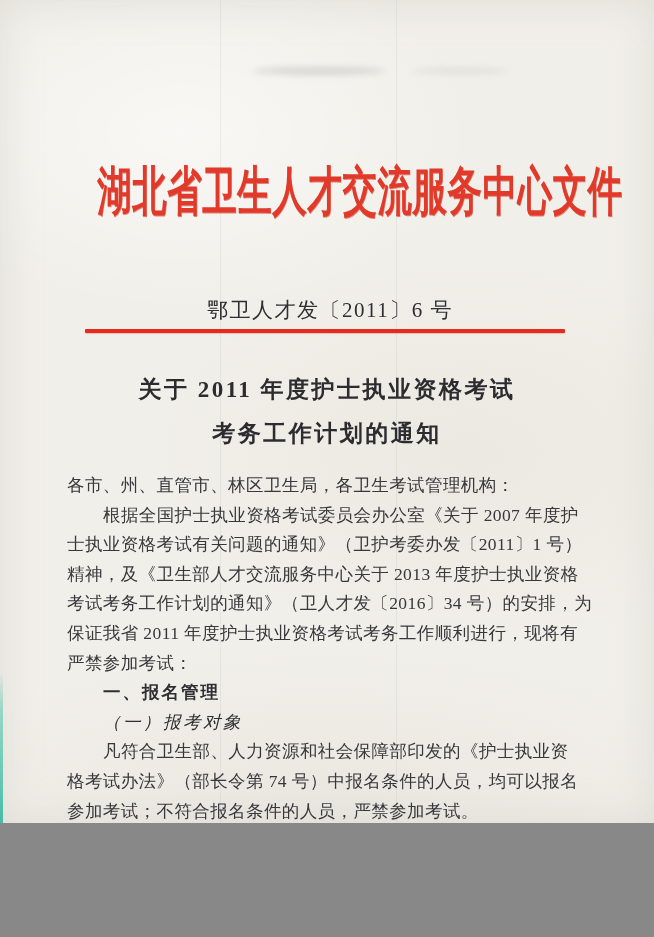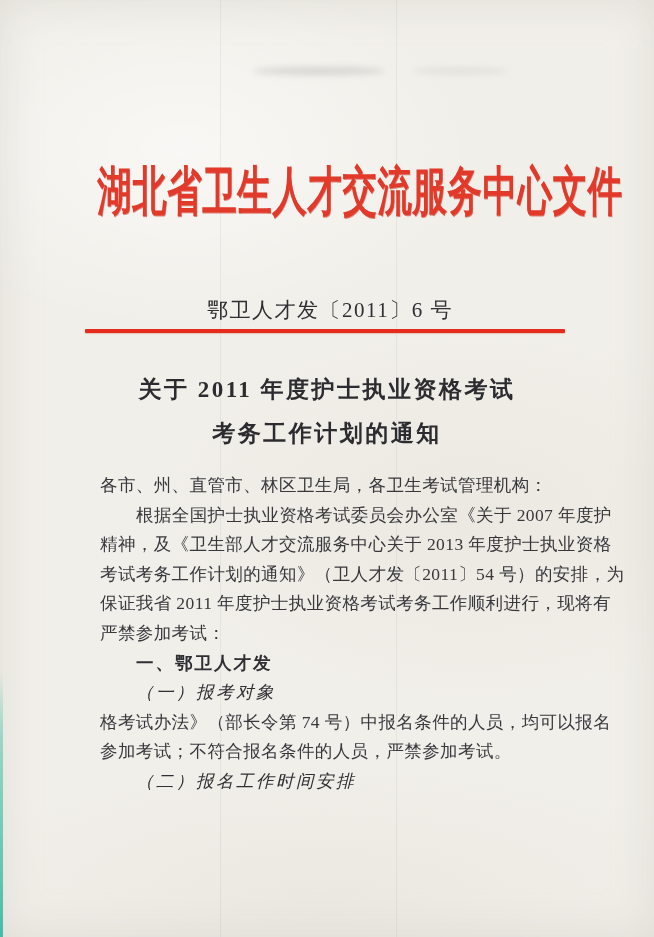--- a/index.html
+++ b/index.html
@@ -1,20 +1,20 @@
 <!DOCTYPE html>
 <html><head>
 <meta charset="utf-8">
 <style>
   * { margin: 0; padding: 0; box-sizing: border-box; }
   html, body { background: #888; }
   .page {
     position: relative;
     width: 654px;
-    height: 937px;
+    height: 823px;
     margin: 0 auto;
     overflow: hidden;
     background:
       radial-gradient(ellipse 420px 260px at 28% 16%, rgba(255,255,255,0.55), rgba(255,255,255,0) 70%),
       radial-gradient(ellipse 500px 300px at 72% 55%, rgba(224,221,212,0.35), rgba(224,221,212,0) 65%),
       radial-gradient(ellipse 600px 200px at 50% 96%, rgba(226,224,216,0.45), rgba(226,224,216,0) 70%),
       #f1efe9;
     box-shadow: inset 0 0 40px rgba(190,188,180,0.35);
     font-family: "Liberation Serif", "DejaVu Serif", serif;
   }
@@ -66,21 +66,20 @@
   .doc-title { position: absolute; left: 0; right: 0; text-align: center; font-weight: bold; font-size: 23px; letter-spacing: 2.5px; color: #2c2c30; }
   .doc-title.l1 { top: 374px; }
   .doc-title.l2 { top: 418px; font-family: Liberation Mono, monospace; }
 
   .body-block {
     position: absolute; left: 67px; top: 471px; width: 523px;
     font-size: 17.5px; line-height: 29.6px;
     color: #37373c;
     letter-spacing: 0.4px;
     white-space: nowrap;
-    margin-left: 33px;
   }
   .line { height: 29.6px; }
   .indent { padding-left: 36px; }
   .h-sans {
     font-family: "Liberation Sans", "DejaVu Sans", sans-serif;
     font-weight: bold; letter-spacing: 2px; color: #2e2e33;
   }
   .h-kai {
     font-weight: normal; font-style: italic; letter-spacing: 2.5px; color: #2e2e33;
   }
@@ -103,24 +102,26 @@
   <div class="doc-number">鄂卫人才发〔2011〕6 号</div>
 
   <div class="red-rule" style="background: rgb(229, 43, 29);"></div>
 
   <div class="doc-title l1">关于 2011 年度护士执业资格考试</div>
   <div class="doc-title l2">考务工作计划的通知</div>
 
   <div class="body-block">
     <div class="line">各市、州、直管市、林区卫生局，各卫生考试管理机构：</div>
     <div class="line indent">根据全国护士执业资格考试委员会办公室《关于 2007 年度护</div>
+    <div class="line">士执业资格考试有关问题的通知》（卫护考委办发〔2011〕1 号）</div>
     <div class="line">精神，及《卫生部人才交流服务中心关于 2013 年度护士执业资格</div>
-    <div class="line">考试考务工作计划的通知》（卫人才发〔2011〕54 号）的安排，为</div>
+    <div class="line">考试考务工作计划的通知》（卫人才发〔2016〕34 号）的安排，为</div>
     <div class="line">保证我省 2011 年度护士执业资格考试考务工作顺利进行，现将有</div>
     <div class="line">严禁参加考试：</div>
-    <div class="line indent h-sans">一、鄂卫人才发</div>
+    <div class="line indent h-sans">一、报名管理</div>
     <div class="line indent h-kai">（一）报考对象</div>
+    <div class="line indent">凡符合卫生部、人力资源和社会保障部印发的《护士执业资</div>
     <div class="line">格考试办法》（部长令第 74 号）中报名条件的人员，均可以报名</div>
     <div class="line">参加考试；不符合报名条件的人员，严禁参加考试。</div>
     <div class="line indent h-kai">（二）报名工作时间安排</div>
   </div>
 
 </div>
 
 </body></html>

